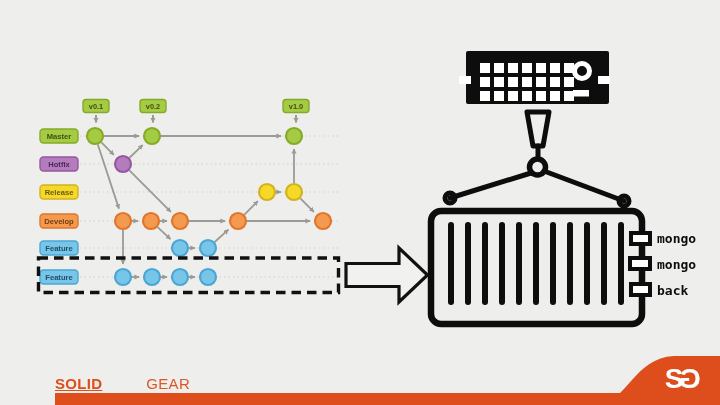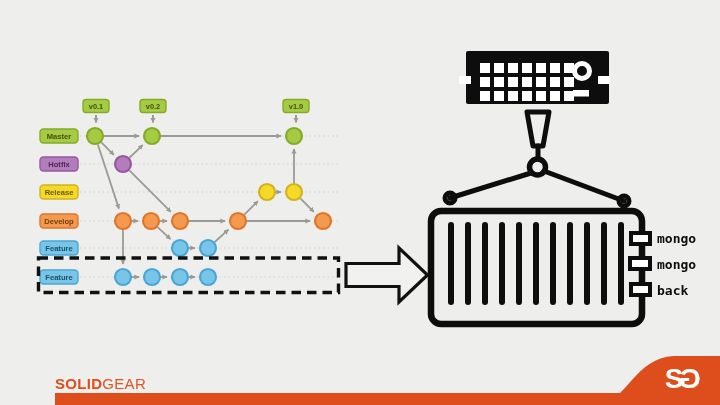--- a/index.html
+++ b/index.html
@@ -5,22 +5,22 @@
   html,body{margin:0;padding:0;}
   body{font-family:"Liberation Sans",sans-serif;background:#c9c9c7;}
   .slide{position:relative;width:720px;height:405px;background:#eeeeec;overflow:hidden;}
   svg.layer{position:absolute;left:0;top:0;}
   .port-label{
     position:absolute;left:657px;
     font-family:"DejaVu Sans Mono","Liberation Mono",monospace;
     font-weight:bold;font-size:13px;color:#0d0d0d;line-height:14px;
   }
   .brand{position:absolute;left:55px;top:375px;font-size:15px;letter-spacing:.3px;color:#dd4e1c;white-space:nowrap;}
-  .brand .bold{font-weight:800;}
-  .brand .light{font-weight:400;opacity:.95;}
+  .brand .bold{font-weight:800;text-decoration:underline;}
+  .brand .light{font-weight:400;opacity:.95;margin-left:44px;}
   .footer-bar{position:absolute;left:55px;right:0;bottom:0;height:12px;background:#dd4e1c;}
   .corner-logo{
     position:absolute;left:646px;top:357px;width:74px;height:48px;
     color:#ffffff;font-weight:800;font-size:28px;letter-spacing:-2px;line-height:44px;text-align:center;
   }
   .corner-logo .flip{display:inline-block;transform:scaleX(-1);}
 </style>
 </head>
 <body>
 

